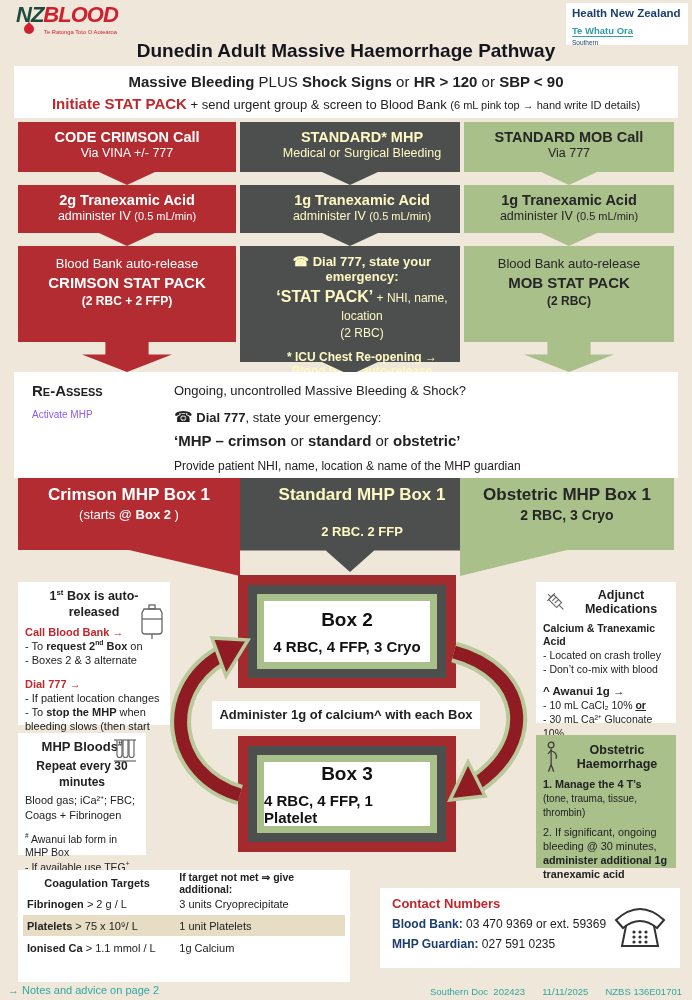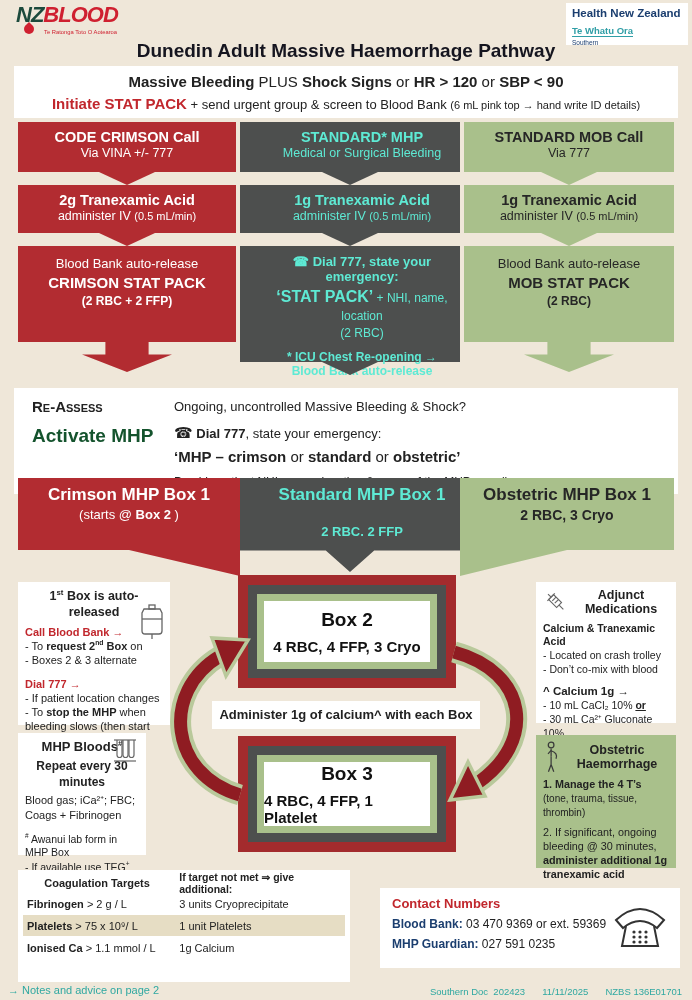--- a/index.html
+++ b/index.html
@@ -1,20 +1,20 @@
 <!DOCTYPE html>
 <html><head>
 <meta charset="utf-8">
 <style>
   html,body{margin:0;padding:0;}
   .page{position:relative;width:692px;height:1000px;background:#efe7d9;font-family:"Liberation Sans",sans-serif;overflow:hidden;color:#222;}
   .abs{position:absolute;}
   .ctr{text-align:center;}
   .c-red{background:#b22c31;color:#fff;}
-  .c-gray{background:#4d4f4e;color:#5eead4;padding-left:24px;}
+  .c-gray{background:#4d4f4e;color:#fef9c3;padding-left:24px;}
   .c-green{background:#a9c08b;color:#262626;}
   .bt{font-weight:bold;font-size:14.5px;line-height:1.25;}
   .bs{font-size:12.5px;line-height:1.25;}
   .sm{font-size:11px;}
   .chev{position:absolute;width:0;height:0;border-left:28px solid transparent;border-right:28px solid transparent;border-top:13px solid #000;}
   .chev.red{border-top-color:#b22c31;}
   .chev.gray{border-top-color:#4d4f4e;}
   .chev.green{border-top-color:#a9c08b;}
   .bigarrow{position:absolute;width:90px;height:30px;clip-path:polygon(26% 0,74% 0,74% 42%,100% 42%,50% 100%,0 42%,26% 42%);}
   .whitebox{background:#ffffff;}
@@ -107,24 +107,24 @@
   </div>
   <div class="abs c-green ctr" style="left:464px;top:246px;width:210px;height:96px;padding-top:10px;box-sizing:border-box;">
     <div style="font-size:13px;">Blood Bank auto-release</div>
     <div style="font-size:15px;font-weight:bold;margin-top:3px;">MOB STAT PACK</div>
     <div style="font-size:12px;font-weight:bold;margin-top:3px;">(2 RBC)</div>
   </div>
   <div class="bigarrow" style="left:82px;top:342px;background:#b22c31;"></div>
   <div class="bigarrow" style="left:524px;top:342px;background:#a9c08b;"></div>
   <div class="chev gray" style="left:322px;top:362px;"></div>
 
-  <div class="abs whitebox" style="left:14px;top:388px;width:664px;height:106px;">
+  <div class="abs whitebox" style="left:14px;top:372px;width:664px;height:106px;">
     <div class="abs" style="left:18px;top:10px;font-variant:small-caps;font-weight:bold;font-size:15px;">Re-Assess</div>
     <div class="abs" style="left:160px;top:11px;font-size:13px;">Ongoing, uncontrolled Massive Bleeding &amp; Shock?</div>
-    <div class="abs" style="left:18px;top:37px;color:#14532d;font-weight:bold;font-size:19px;">Activate MHP</div>
+    <div class="abs" style="left:18px;top:37px;color:#8b5cf6;font-weight:normal;font-size:10px;">Activate MHP</div>
     <div class="abs" style="left:160px;top:36px;font-size:13px;"><span style="font-size:15px;">☎</span> <b>Dial 777</b><span>, state your emergency:</span></div>
     <div class="abs" style="left:160px;top:60px;font-size:15px;">
       <b>‘MHP – crimson</b><span> or </span><b>standard</b><span> or </span><b>obstetric’</b>
     </div>
     <div class="abs" style="left:160px;top:87px;font-size:12px;">Provide patient NHI, name, location &amp; name of the MHP guardian</div>
   </div>
 
   <div class="abs c-red ctr" style="left:18px;top:478px;width:222px;height:58px;padding-top:7px;box-sizing:border-box;">
     <div style="font-size:17px;font-weight:bold;">Crimson MHP Box 1</div>
     <div style="font-size:13px;margin-top:2px;"><span>(starts @ </span><b>Box 2</b><span> )</span></div>
@@ -227,21 +227,21 @@
         </g>
       </svg>
       <div class="ctr" style="flex:1;font-weight:bold;font-size:12.5px;line-height:1.15;">
         <div>Adjunct</div>
         <div>Medications</div>
       </div>
     </div>
     <div class="b" style="margin-top:5px;">Calcium &amp; Tranexamic Acid</div>
     <div>- Located on crash trolley</div>
     <div>- Don’t co-mix with blood</div>
-    <div class="b" style="margin-top:8px;font-size:11.5px;">^ Calcium 1g →</div>
+    <div class="b" style="margin-top:8px;font-size:11.5px;">^ Awanui 1g →</div>
     <div><span>- 10 mL CaCl₂ 10% </span><span class="b" style="text-decoration:underline;">or</span></div>
     <div>- 30 mL Ca²⁺ Gluconate 10%</div>
   </div>
 
   <div class="abs side" style="left:536px;top:735px;width:140px;height:133px;background:#a9c08b;font-size:10.8px;">
     <div style="display:flex;align-items:center;gap:4px;">
       <svg width="18" height="32" viewBox="0 0 20 36">
         <g fill="none" stroke="#3a3a3a" stroke-width="1.4">
           <circle cx="9" cy="4.5" r="3.2"></circle>
           <path d="M9 8.5 v9"></path>

